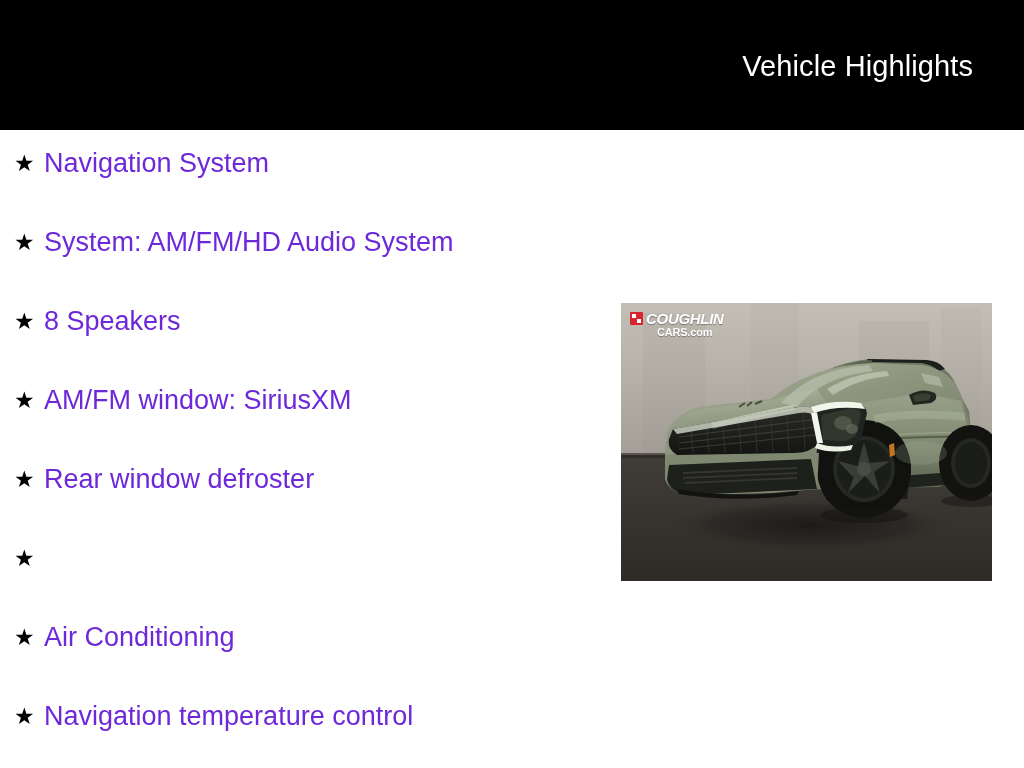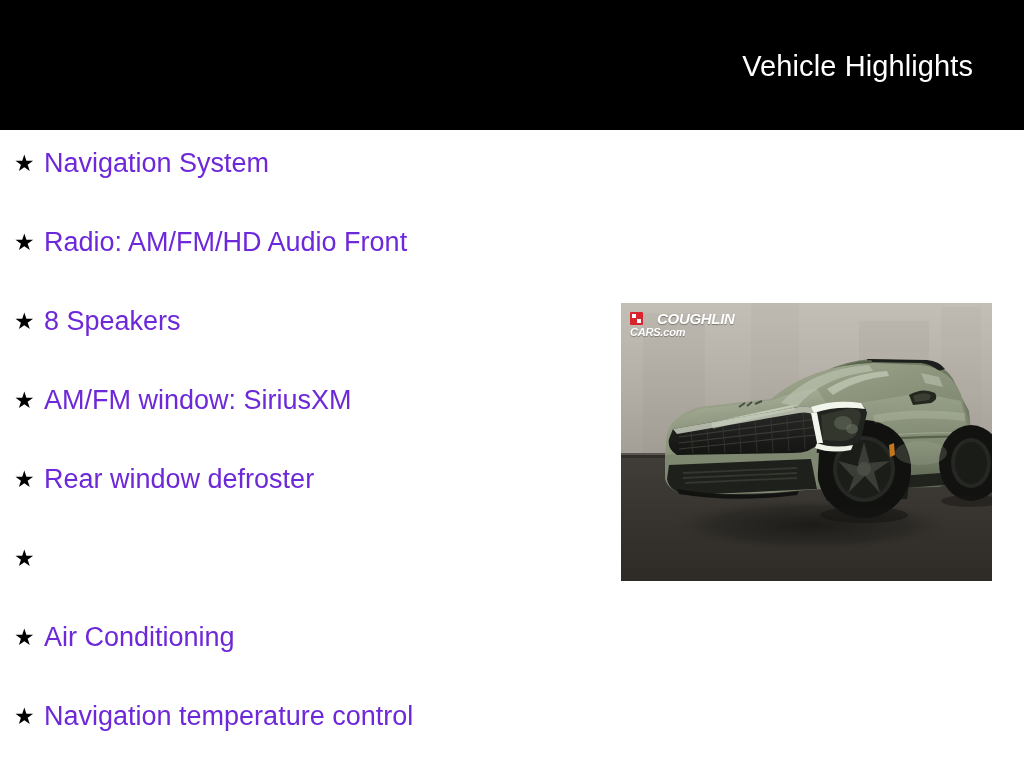--- a/index.html
+++ b/index.html
@@ -95,21 +95,21 @@
     top: 8px;
     display: flex;
     flex-direction: column;
     align-items: flex-start;
     pointer-events: none;
   }
 
   .wm-row1 {
     display: flex;
     align-items: center;
-    gap: 14px;
+    gap: 3px;
   }
 
   .wm-logo {
     width: 13px;
     height: 13px;
     background: #d9232e;
     border-radius: 1px;
     position: relative;
     flex: 0 0 13px;
   }
@@ -135,23 +135,23 @@
     font-style: italic;
     color: #ffffff;
     letter-spacing: -0.3px;
     text-shadow: 0 1px 1px rgba(0,0,0,0.35);
   }
 
   .wm-sub {
     font-size: 11px;
     line-height: 13px;
     font-weight: bold;
-    font-style: italic;
     color: #ffffff;
     letter-spacing: -0.2px;
+    margin-left: 27px;
     text-shadow: 0 1px 1px rgba(0,0,0,0.35);
   }
 </style>
 </head>
 <body>
 
 <div id="page">
 
   <div id="header-bar">
     <div id="header-title">Vehicle Highlights</div>
@@ -159,21 +159,21 @@
 
   <ul id="highlights-list">
 
     <li class="highlight-item">
       <span class="bullet-star">★</span>
       <span class="highlight-label">Navigation System</span>
     </li>
 
     <li class="highlight-item">
       <span class="bullet-star">★</span>
-      <span class="highlight-label">Radio: AM/FM/HD Audio Front</span>
+      <span class="highlight-label">System: AM/FM/HD Audio System</span>
     </li>
 
     <li class="highlight-item">
       <span class="bullet-star">★</span>
       <span class="highlight-label">8 Speakers</span>
     </li>
 
     <li class="highlight-item">
       <span class="bullet-star">★</span>
       <span class="highlight-label">AM/FM window: SiriusXM</span>

